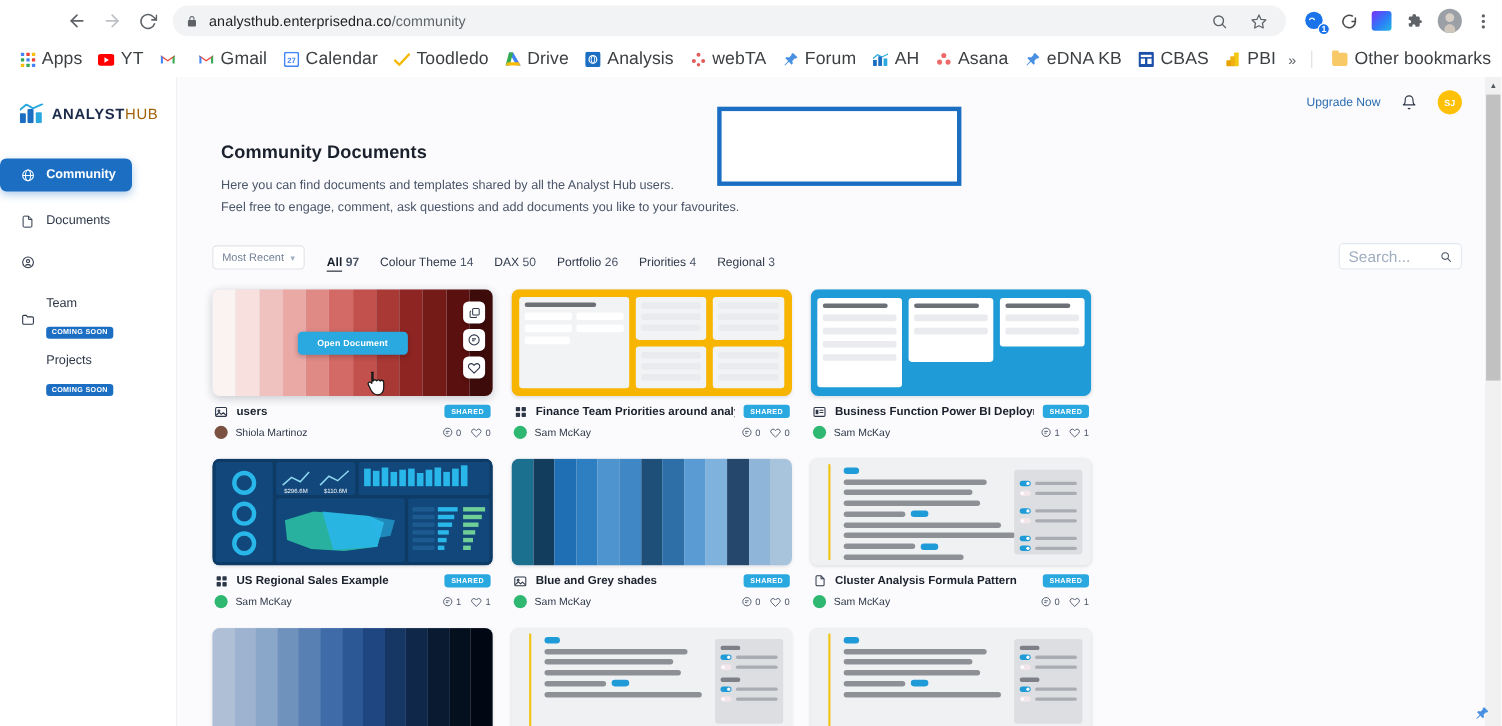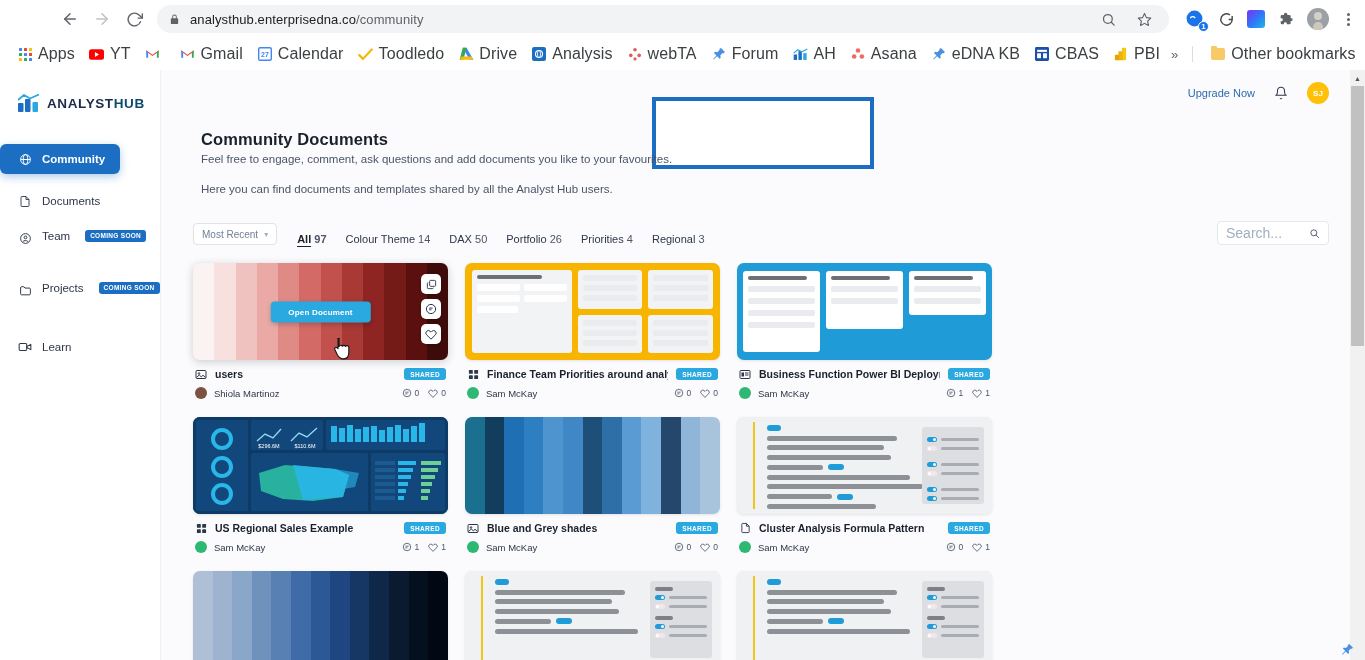--- a/index.html
+++ b/index.html
@@ -86,35 +86,35 @@
   
   .page { width: 1365px; height: 590px; display: flex; position: relative; background: #fff; }
 
   
   .sidebar {
     width: 160px; flex: 0 0 160px; background: #ffffff; padding-top: 16px; position: relative; z-index: 5;
   }
   .logo { display: flex; align-items: center; gap: 7px; padding: 0 0 0 18px; height: 34px; }
   .logo-mark { width: 22px; height: 18px; position: relative; flex: 0 0 auto; }
   .logo-text { font-size: 13.5px; letter-spacing: .6px; font-weight: 700; color: #1c2b4a; }
-  .logo-text .hub { font-weight: 700; color: #0c4a6e; }
+  .logo-text .hub { font-weight: 400; color: #a16207; }
   .nav { margin-top: 24px; display: flex; flex-direction: column; }
   .nav-item {
     height: 30px; display: flex; align-items: center; gap: 10px; padding-left: 18px;
     font-size: 11.5px; color: #2d3748; position: relative; margin-bottom: 12px;
   }
   .nav-item.has-badge { height: 40px; align-items: flex-start; padding-top: 2px; }
   .nav-item .nic { width: 14px; height: 14px; flex: 0 0 auto; display: flex; align-items: center; justify-content: center; color: #2d3748; }
   .nav-item.active {
     background: #1b6ec2; color: #fff; border-radius: 6px;
     width: 120px; margin-left: 0px; box-shadow: 0 3px 8px rgba(27,110,194,.35);
     font-weight: 700;
   }
   .nav-item.active .nic { color: #fff; }
-  .nav-txt-wrap { display: flex; gap: 15px; }
+  .nav-txt-wrap { display: flex; flex-direction: column; gap: 15px; margin-top: 40px; }
   .coming {
     background: #1b6ec2; color: #fff; font-size: 6.5px; font-weight: 700; letter-spacing: .3px;
     border-radius: 3px; padding: 2px 5px; display: inline-block; width: max-content;
   }
 
   
   .main {
     flex: 1 1 auto; background: #fbfbfd; position: relative; overflow: hidden;
     border-left: 1px solid #eef0f3;
   }
@@ -544,51 +544,42 @@
           <svg width="13" height="13" viewBox="0 0 24 24" fill="none" stroke="currentColor" stroke-width="1.8" stroke-linejoin="round">
               <path d="M3 7a2 2 0 0 1 2-2h4l2 2.5h8a2 2 0 0 1 2 2V18a2 2 0 0 1-2 2H5a2 2 0 0 1-2-2z"></path>
             </svg>
         </span>
         <span class="nav-txt-wrap">
           <span>Projects</span>
           <span class="coming">COMING SOON</span>
         </span>
       </div>
 
-      <div class="nav-item">
-        <span class="nic">
-          <svg width="14" height="12" viewBox="0 0 24 20" fill="none" stroke="currentColor" stroke-width="1.8" stroke-linejoin="round">
-              <rect x="2" y="4" width="13" height="12" rx="2"></rect>
-              <polygon points="15 9 22 5.5 22 14.5 15 11"></polygon>
-            </svg>
-        </span>
-        <span>Learn</span>
-      </div>
     </div>
   </div>
 
   <div class="main">
 
     <div class="topbar">
       <span class="upgrade">Upgrade Now</span>
       <span class="bell">
         <svg width="14" height="14" viewBox="0 0 24 24" fill="none" stroke="currentColor" stroke-width="1.8" stroke-linejoin="round">
             <path d="M18 8a6 6 0 0 0-12 0c0 7-3 8-3 8h18s-3-1-3-8"></path>
             <path d="M13.7 21a2 2 0 0 1-3.4 0"></path>
           </svg>
       </span>
       <span class="avatar-user">SJ</span>
     </div>
 
     <div class="hero">
       <div class="highlight-box"></div>
       <div class="hero-inner">
         <h1 class="boxed">Community Documents</h1>
+        <div class="sub">Here you can find documents and templates shared by all the Analyst Hub users.</div>
         <div class="sub" style="margin-top:0">Feel free to engage, comment, ask questions and add documents you like to your favourites.</div>
-        <div class="sub">Here you can find documents and templates shared by all the Analyst Hub users.</div>
       </div>
     </div>
 
     <div class="filterbar">
       <div class="select-pill">
         <span>Most Recent</span>
         <span class="chev">▾</span>
       </div>
       <div class="filters">
         <span class="filter active"><span class="lbl">All</span> <span class="cnt">97</span></span>

